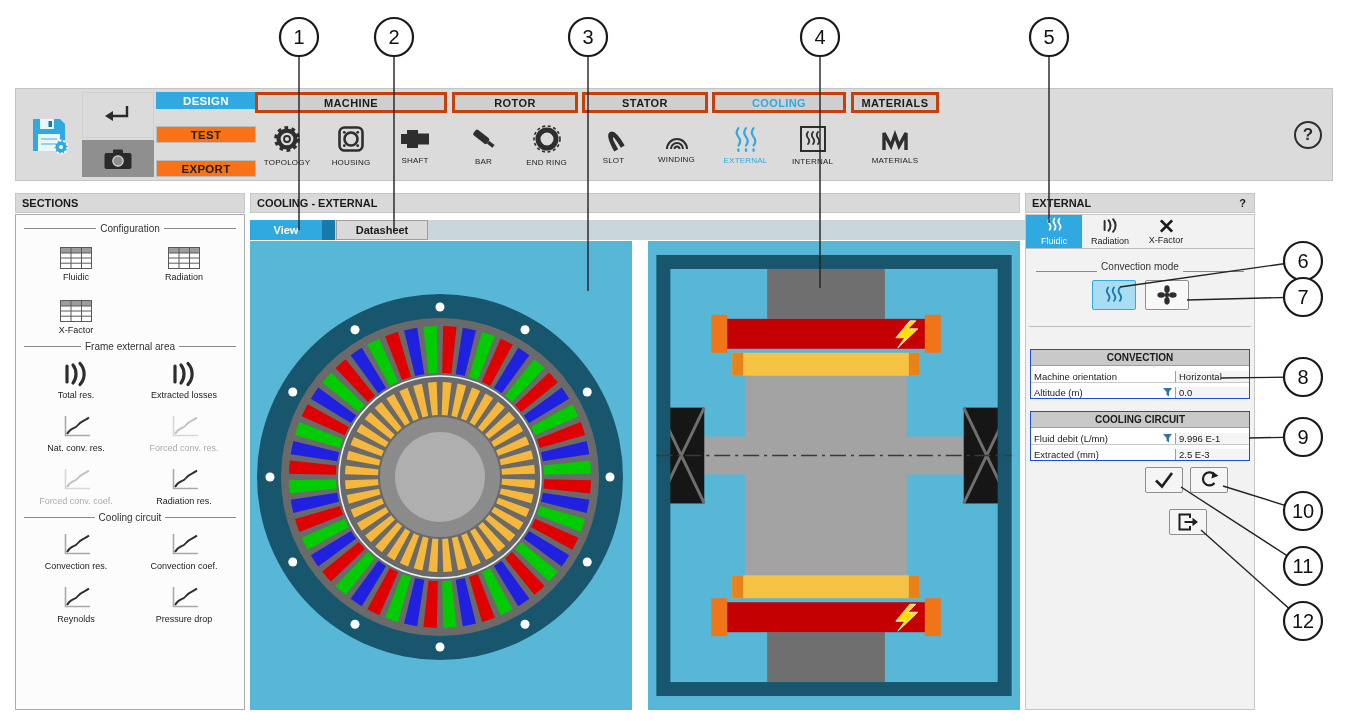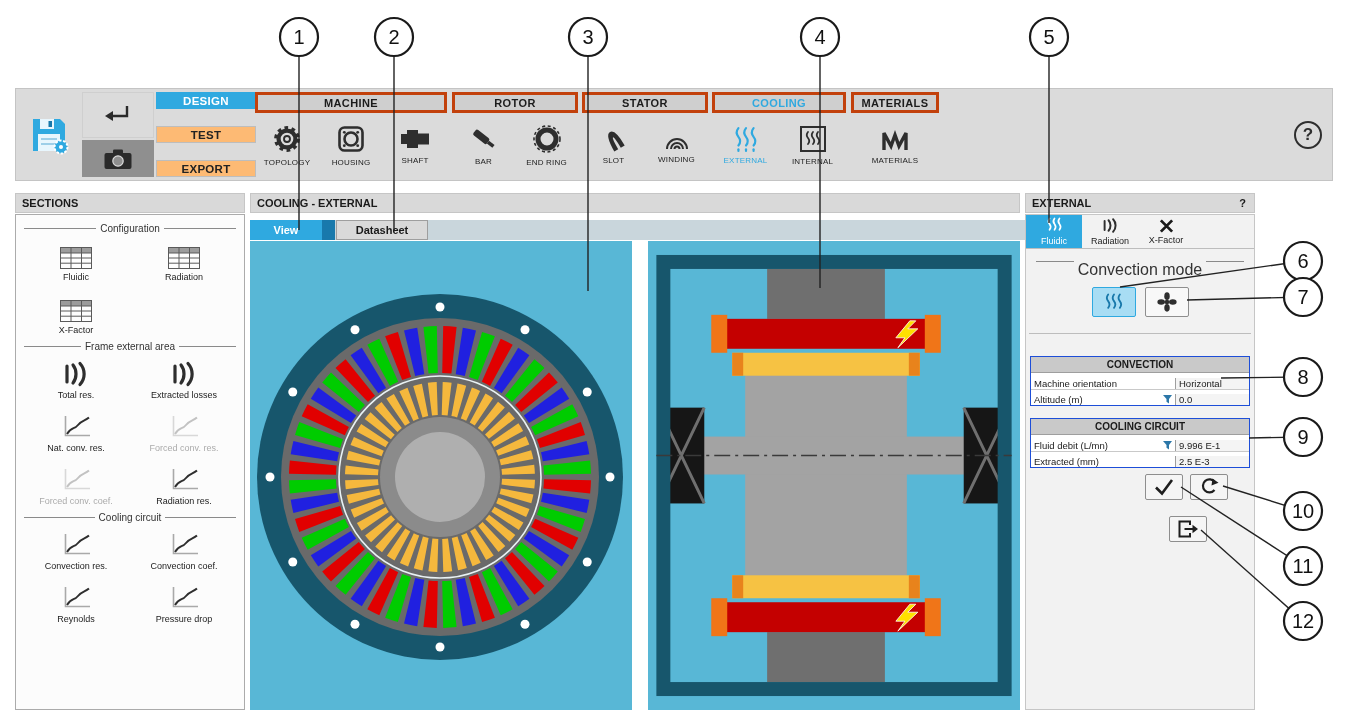--- a/index.html
+++ b/index.html
@@ -11,21 +11,21 @@
   .screen{position:relative;width:1348px;height:723px;background:#fff;overflow:hidden}
   svg{display:block}
   .ic{display:flex;align-items:center;justify-content:center}
 
   
   .toolbar{position:absolute;left:15px;top:88px;width:1318px;height:93px;background:#DBDBDB;border:1px solid #C4C4C4}
   .save-btn{position:absolute;left:3px;top:3px;width:60px;height:85px;display:flex;align-items:center;justify-content:center;cursor:pointer}
   .arrow-btn{position:absolute;left:66px;top:3px;width:72px;height:46px;display:flex;align-items:center;justify-content:center;border:1px solid #CFCFCF;cursor:pointer}
   .camera-btn{position:absolute;left:66px;top:51px;width:72px;height:37px;background:#8F8F8F;display:flex;align-items:center;justify-content:center;cursor:pointer}
   .mode-stack{position:absolute;left:140px;top:3px;width:100px;height:85px;display:flex;flex-direction:column;gap:17px}
-  .mode-btn{flex:1;display:flex;align-items:center;justify-content:center;font-weight:bold;font-size:11.5px;background:#fdba74;border:1px solid #BDBDBD;color:#222;letter-spacing:.3px;cursor:pointer}
+  .mode-btn{flex:1;display:flex;align-items:center;justify-content:center;font-weight:bold;font-size:11.5px;background:#f97316;border:1px solid #BDBDBD;color:#222;letter-spacing:.3px;cursor:pointer}
   .mode-btn.active{background:var(--accent);color:#fff;border-color:var(--accent)}
   .rgroup{position:absolute;top:3px;height:86px}
   .g-machine{left:239px;width:192px}
   .g-rotor{left:436px;width:126px}
   .g-stator{left:566px;width:126px}
   .g-cooling{left:696px;width:134px}
   .g-materials{left:835px;width:88px}
   .rgroup-title{height:21px;background:#CFCFCF;border:3px solid #c2410c;font-weight:bold;font-size:11px;display:flex;align-items:center;justify-content:center;letter-spacing:.4px;color:#1c1c1c}
   .g-cooling .rgroup-title{color:var(--accent)}
   .rgroup-items{display:flex;height:64px}
@@ -57,21 +57,21 @@
   .tab-datasheet{width:92px;margin-left:1px;background:#D9D9D9;border:1px solid #9E9E9E;color:#1a1a1a;font-weight:bold;font-size:11px;display:flex;align-items:center;justify-content:center;cursor:pointer}
   .diagram{position:absolute;top:241px;height:469px;background:var(--panel_blue)}
   #diagram-left{left:250px;width:382px}
   #diagram-right{left:648px;width:372px}
 
   
   .right-body{position:absolute;left:1025px;top:214px;width:230px;height:496px;background:#F2F2F2;border:1px solid #C6C6C6}
   .rp-tabs{display:flex;height:34px;border-bottom:1px solid #BDBDBD}
   .rp-tab{width:56px;display:flex;flex-direction:column;align-items:center;justify-content:center;gap:2px;font-size:9px;color:#222;cursor:pointer}
   .rp-tab.active{background:var(--accent);color:#fff}
-  .rp-legend{display:flex;align-items:flex-start;gap:4px;margin:12px 10px 0;color:#333;font-size:16px;white-space:nowrap}
+  .rp-legend{display:flex;align-items:flex-end;gap:4px;margin:12px 10px 0;color:#333;font-size:10px;white-space:nowrap}
   .rp-legend:before,.rp-legend:after{content:"";flex:1;height:1px;background:#8a8a8a}
   .mode-btns{display:flex;justify-content:center;gap:9px;margin-top:8px}
   .mode-toggle{width:44px;height:30px;border:1px solid #8E8E8E;background:#F8F8F8;border-radius:2px;display:flex;align-items:center;justify-content:center;cursor:pointer;color:#2e2e2e}
   .mode-toggle.active{background:#A8DDF4;border-color:var(--accent);color:#1878AA}
   .rp-divider{height:1px;background:#BDBDBD;margin:16px 3px 0}
   .rp-table{margin:22px 4px 0;border:1px solid #1d4ed8;background:#fff;font-size:9.5px}
   .rp-table.second{margin-top:12px}
   .rp-table-title{height:16px;background:#C9C9C9;border-bottom:1px solid #9E9E9E;font-weight:bold;font-size:10px;display:flex;align-items:center;justify-content:center}
   .rp-row{display:flex;height:16px;align-items:flex-end}
   .rp-row + .rp-row{border-top:1px solid #C9C9C9}

